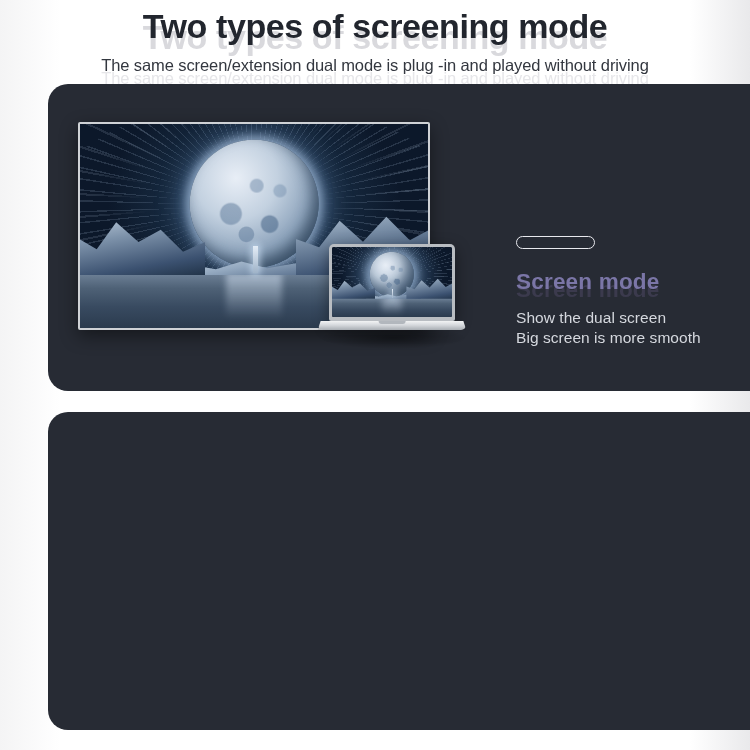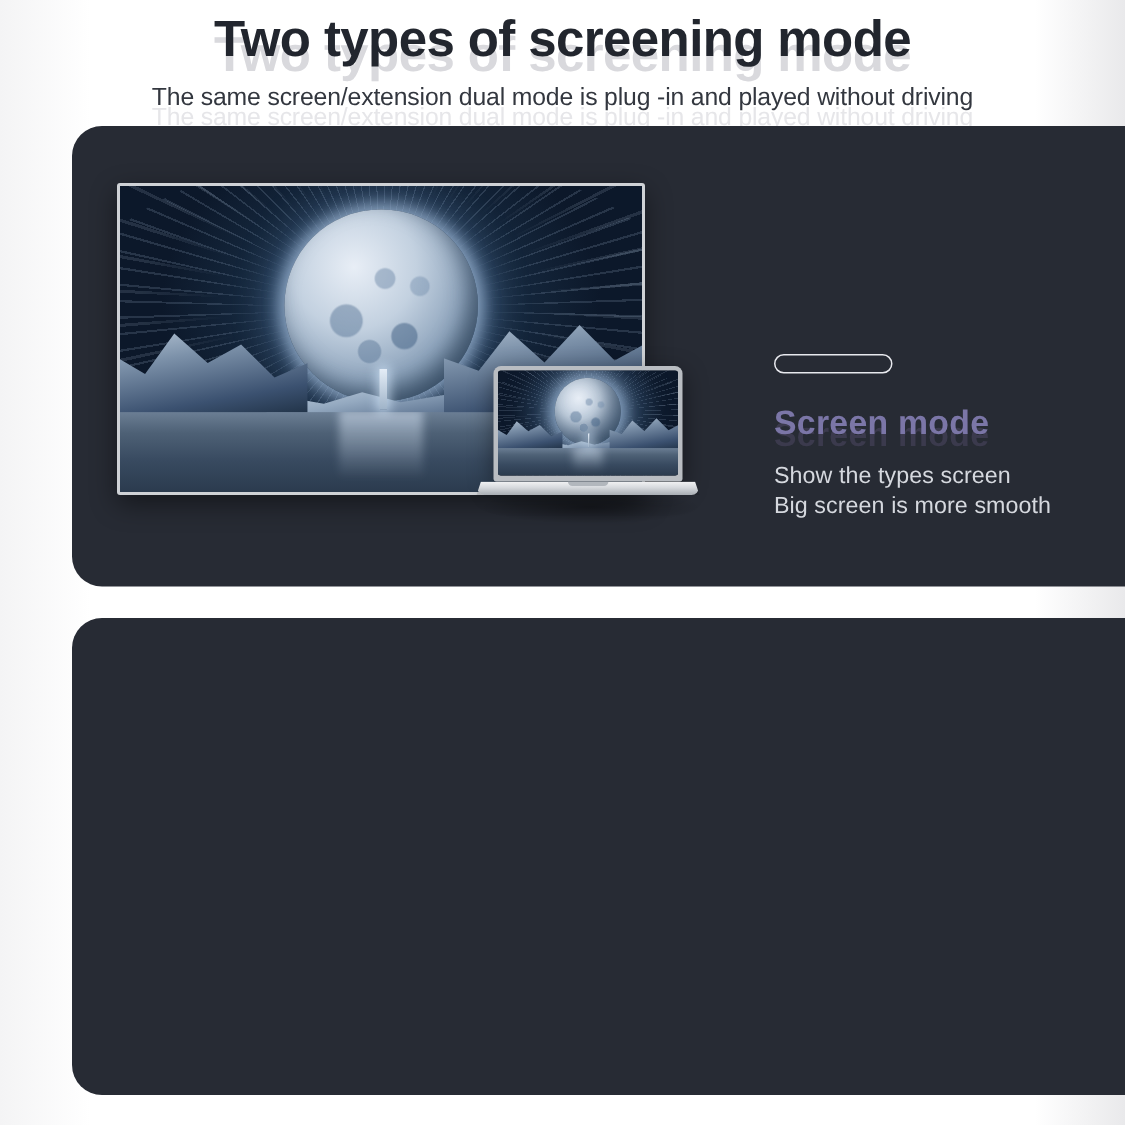--- a/index.html
+++ b/index.html
@@ -331,21 +331,21 @@
       </div>
     </div>
 
     <div class="textblock text-mirror">
       <div class="pill"></div>
       <div class="mode-title-wrap">
         <div class="mode-title-ghost">Screen mode</div>
         <div class="mode-title">Screen mode</div>
       </div>
       <div class="mode-desc">
-        <div>Show the types screen</div>
+        <div>Show the dual screen</div>
         <div>Big screen is more smooth</div>
       </div>
     </div>
   </div>
 
   <div class="card card-extended">
 
     
     
 

